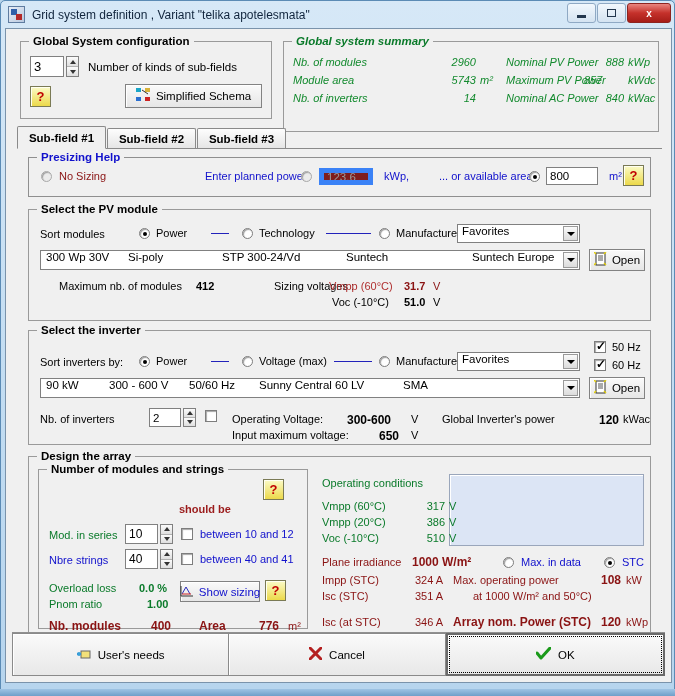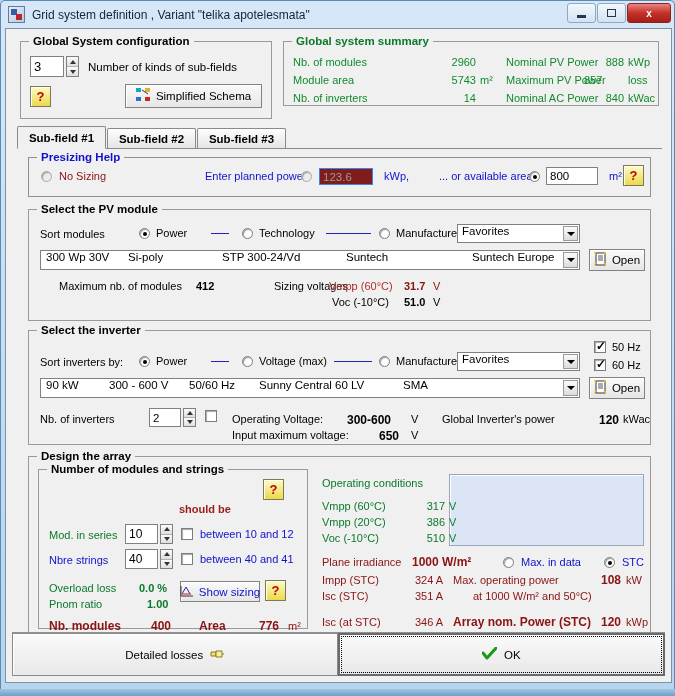--- a/index.html
+++ b/index.html
@@ -78,21 +78,21 @@
   .maroon{ color:#8a1313; }
   .dred  { color:#9b1b1b; }
   .blue  { color:#1111cc; }
   .black { color:#000; }
 
   input.field {
     position:absolute; border:1px solid #808080;
     background:#fff; font-family:"Liberation Sans",sans-serif;
     font-size:11.5px; padding:0 3px; color:#000; outline:none;
   }
-  input.field.gray { background:#7f1d1d; color:#9a9a9a; border:1px solid #3b82f6; }
+  input.field.gray { background:#7f1d1d; color:#9a9a9a; border:5px solid #3b82f6; }
 
   .spin {
     position:absolute; width:13px; border:1px solid #808080;
     background:#f0f0f0; display:flex; flex-direction:column;
   }
   .spin div {
     flex:1; display:flex; align-items:center; justify-content:center;
     background:linear-gradient(180deg,#fbfbfb,#dfdfdf);
     border-bottom:1px solid #b0b0b0;
   }
@@ -235,36 +235,36 @@
             <rect x="0" y="9" width="5" height="4" fill="#2b6fd0"></rect>
             <rect x="9" y="9" width="5" height="4" fill="#cc2222"></rect>
             <rect x="9" y="0" width="5" height="4" fill="#d8b33a"></rect>
             <path d="M6 2 L12 6" stroke="#333" stroke-width="1" fill="none"></path>
           </svg>
         </span>
         <span>Simplified Schema</span>
       </div>
     </div>
 
-    <div class="group grp-green" style="left:277px; top:12px; width:376px; height:65px;">
+    <div class="group grp-green" style="left:277px; top:12px; width:376px; height:91px;font-style:italic;">
       <div class="legend">Global system summary</div>
 
       <div class="txt green" style="left:9px; top:14px;">Nb. of modules</div>
       <div class="txt green" style="left:150px; top:14px; width:42px; text-align:right;">2960</div>
       <div class="txt green" style="left:196px; top:14px;"></div>
       <div class="txt green" style="left:222px; top:14px;">Nominal PV Power</div>
       <div class="txt green" style="left:300px; top:14px; width:40px; text-align:right;">888</div>
       <div class="txt green" style="left:344px; top:14px;">kWp</div>
 
       <div class="txt green" style="left:9px; top:32px;">Module area</div>
       <div class="txt green" style="left:150px; top:32px; width:42px; text-align:right;">5743</div>
       <div class="txt green" style="left:196px; top:32px;">m²</div>
       <div class="txt green" style="left:222px; top:32px;">Maximum PV Power</div>
       <div class="txt green" style="left:300px; top:32px; width:40px; text-align:left;">857</div>
-      <div class="txt green" style="left:344px; top:32px;">loss</div>
+      <div class="txt green" style="left:344px; top:32px;">kWdc</div>
 
       <div class="txt green" style="left:9px; top:50px;">Nb. of inverters</div>
       <div class="txt green" style="left:150px; top:50px; width:42px; text-align:right;">14</div>
       <div class="txt green" style="left:196px; top:50px;"></div>
       <div class="txt green" style="left:222px; top:50px;">Nominal AC Power</div>
       <div class="txt green" style="left:300px; top:50px; width:40px; text-align:right;">840</div>
       <div class="txt green" style="left:344px; top:50px;">kWac</div>
     </div>
 
     <div class="tabstrip" style="left:11px; top:97px; width:645px; height:23px;">
@@ -497,28 +497,36 @@
 
       <div class="txt maroon" style="left:293px; top:159px;">Isc (at STC)</div>
       <div class="txt maroon" style="left:386px; top:159px;">346 A</div>
       <div class="txt maroon b" style="left:424px; top:158px; font-size:12px;">Array nom. Power (STC)</div>
       <div class="txt maroon b" style="left:572px; top:158px; font-size:12px;">120</div>
       <div class="txt maroon" style="left:597px; top:159px;">kWp</div>
     </div>
 
     <div class="bottombar">
       <div class="bbtn">
-        <span>Detailed losses</span>
         <span class="ico">
           <svg width="14" height="12" viewBox="0 0 14 12">
-            <path d="M1 4h5v4H1z" fill="#f2e07a" stroke="#8a7a20"></path>
-            <path d="M6 3h6v6H6z" fill="#f7ef9e" stroke="#8a7a20"></path>
-            <path d="M12 6h2" stroke="#8a7a20" stroke-width="1"></path>
+            <rect x="4" y="3" width="9" height="7" fill="#f2e07a" stroke="#666"></rect>
+            <path d="M0 6 L4 6" stroke="#2b6fd0" stroke-width="2"></path>
+            <circle cx="2" cy="6" r="2" fill="#3aa0d8"></circle>
           </svg>
         </span>
+        <span>User's needs</span>
+      </div>
+      <div class="bbtn">
+        <span class="ico">
+          <svg width="13" height="13" viewBox="0 0 13 13">
+            <path d="M1 1 L12 12 M12 1 L1 12" stroke="#b42020" stroke-width="3" stroke-linecap="round"></path>
+          </svg>
+        </span>
+        <span>Cancel</span>
       </div>
       <div class="bbtn focus">
         <span class="ico">
           <svg width="15" height="13" viewBox="0 0 15 13">
             <path d="M1 6 L5 11 L14 1" stroke="#1a9a1a" stroke-width="3" fill="none" stroke-linecap="round" stroke-linejoin="round"></path>
           </svg>
         </span>
         <span>OK</span>
       </div>
     </div>

